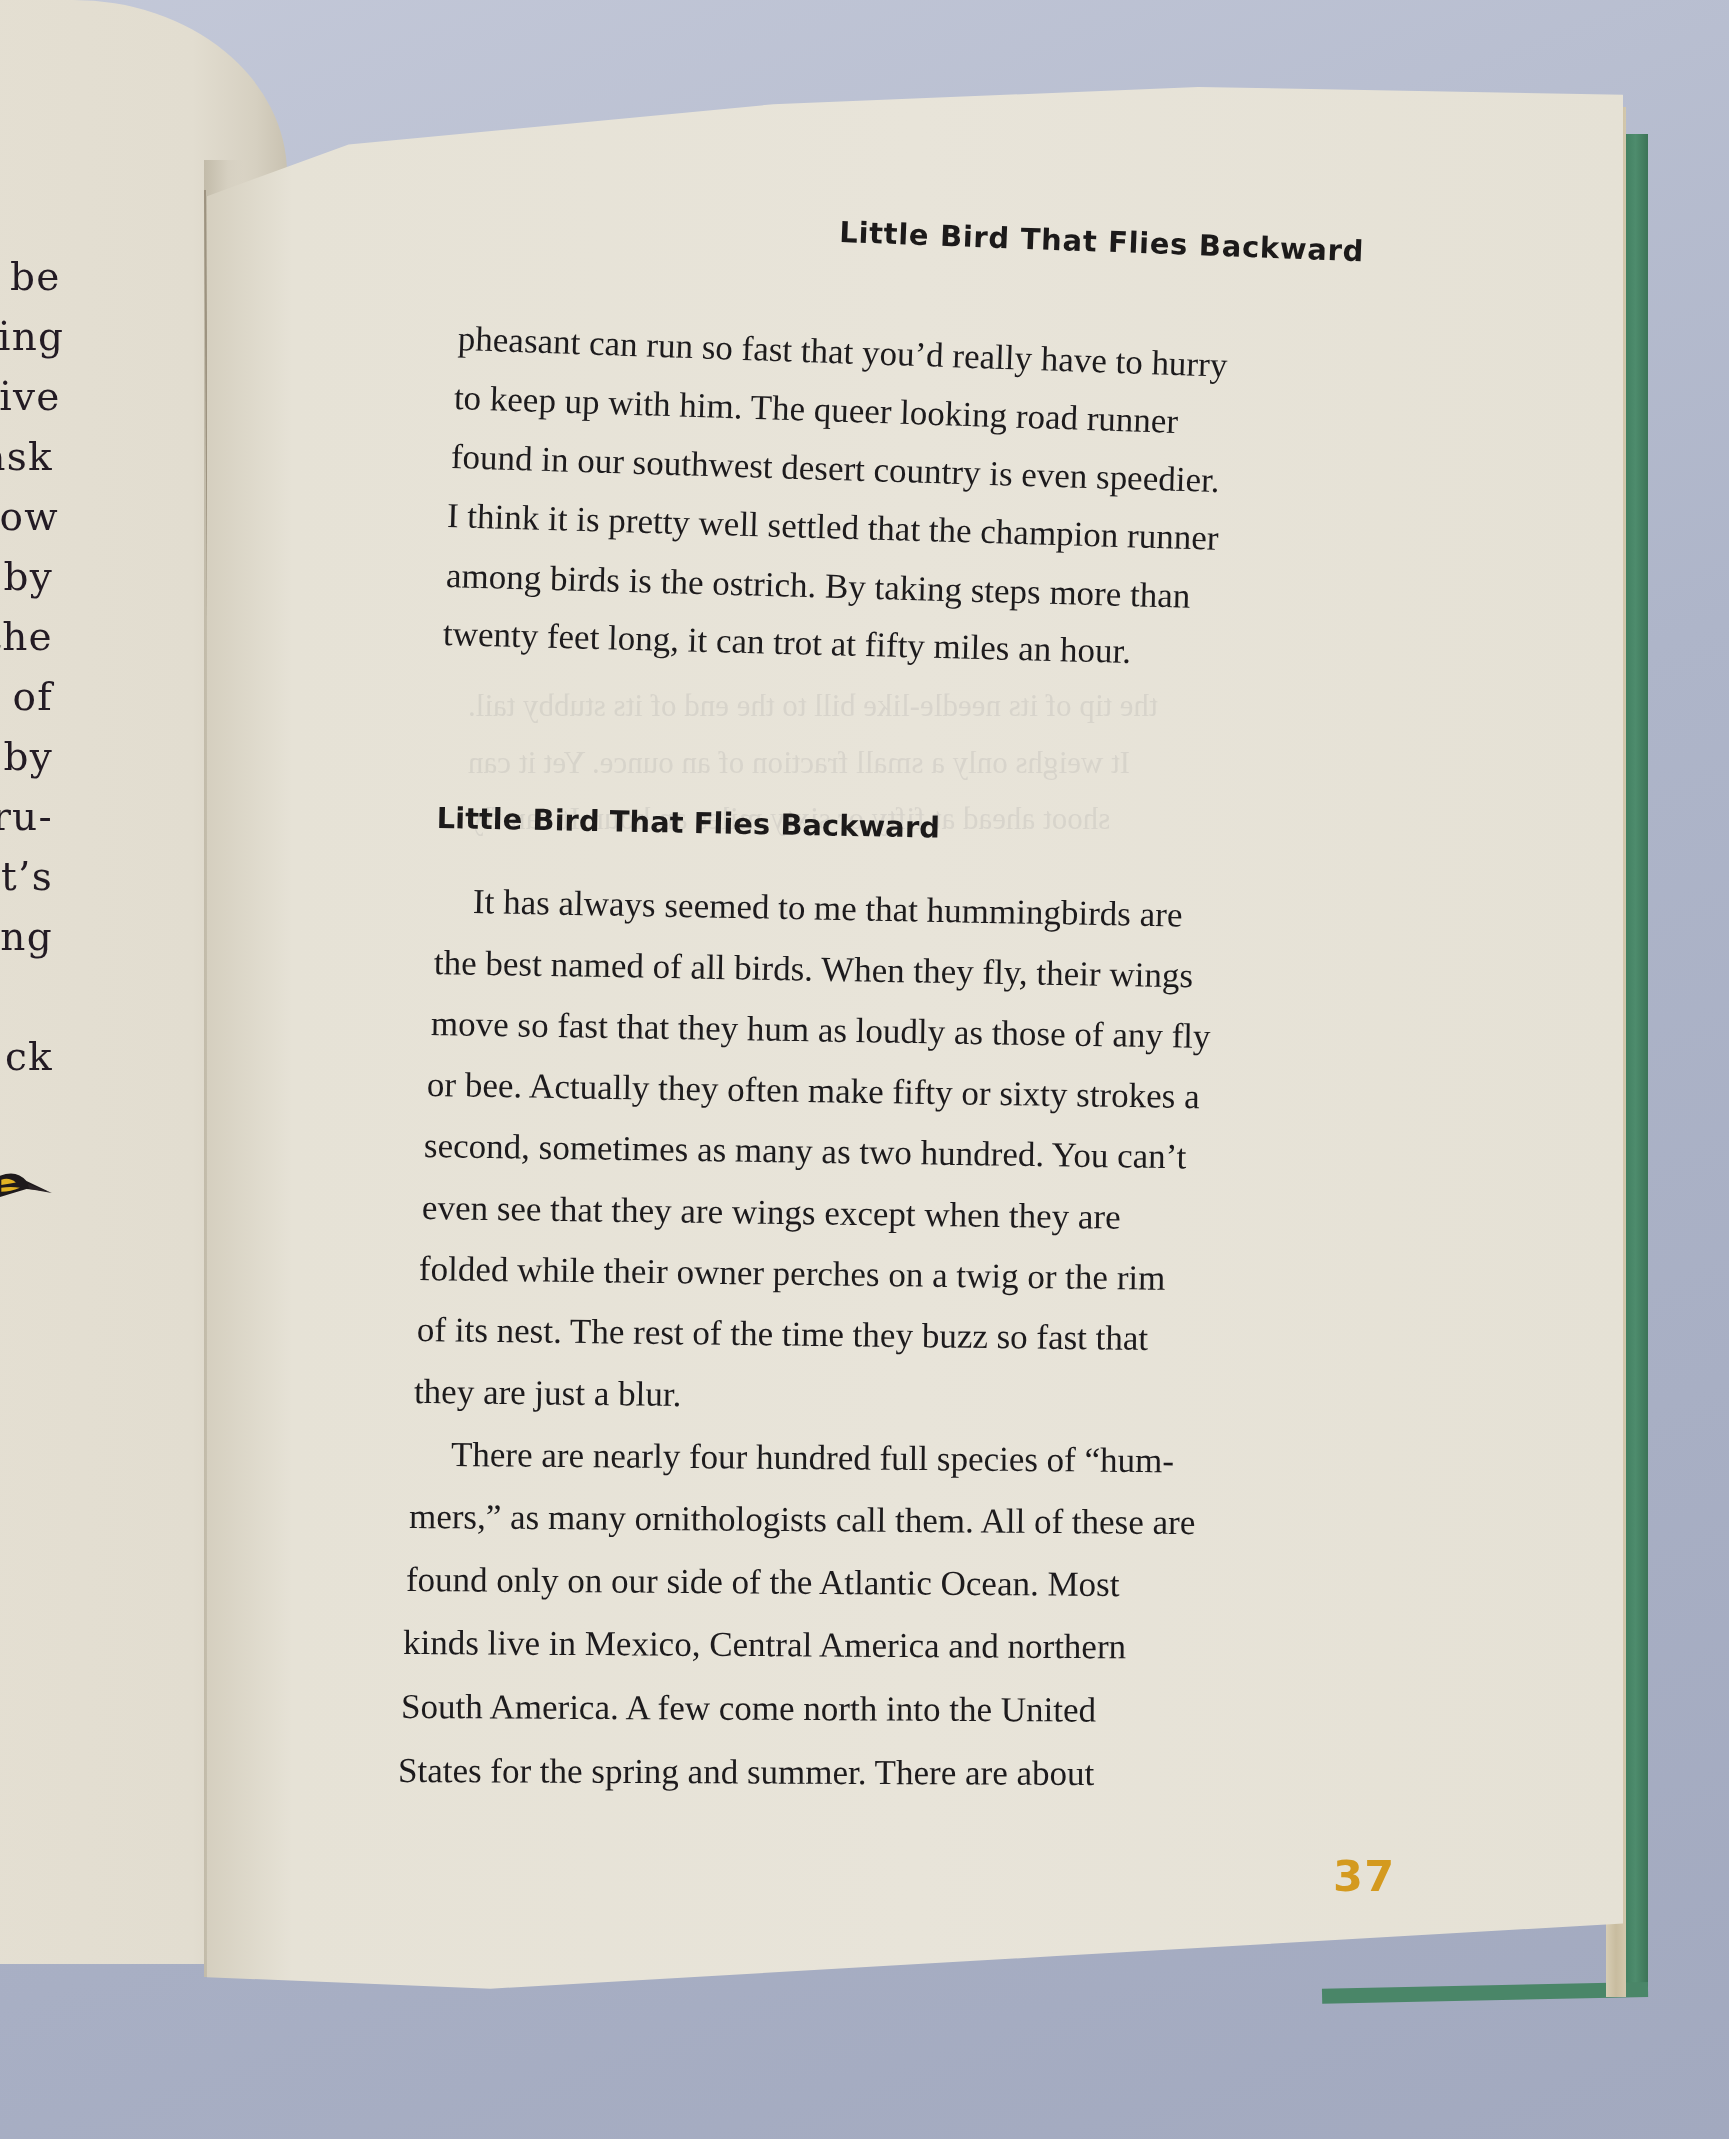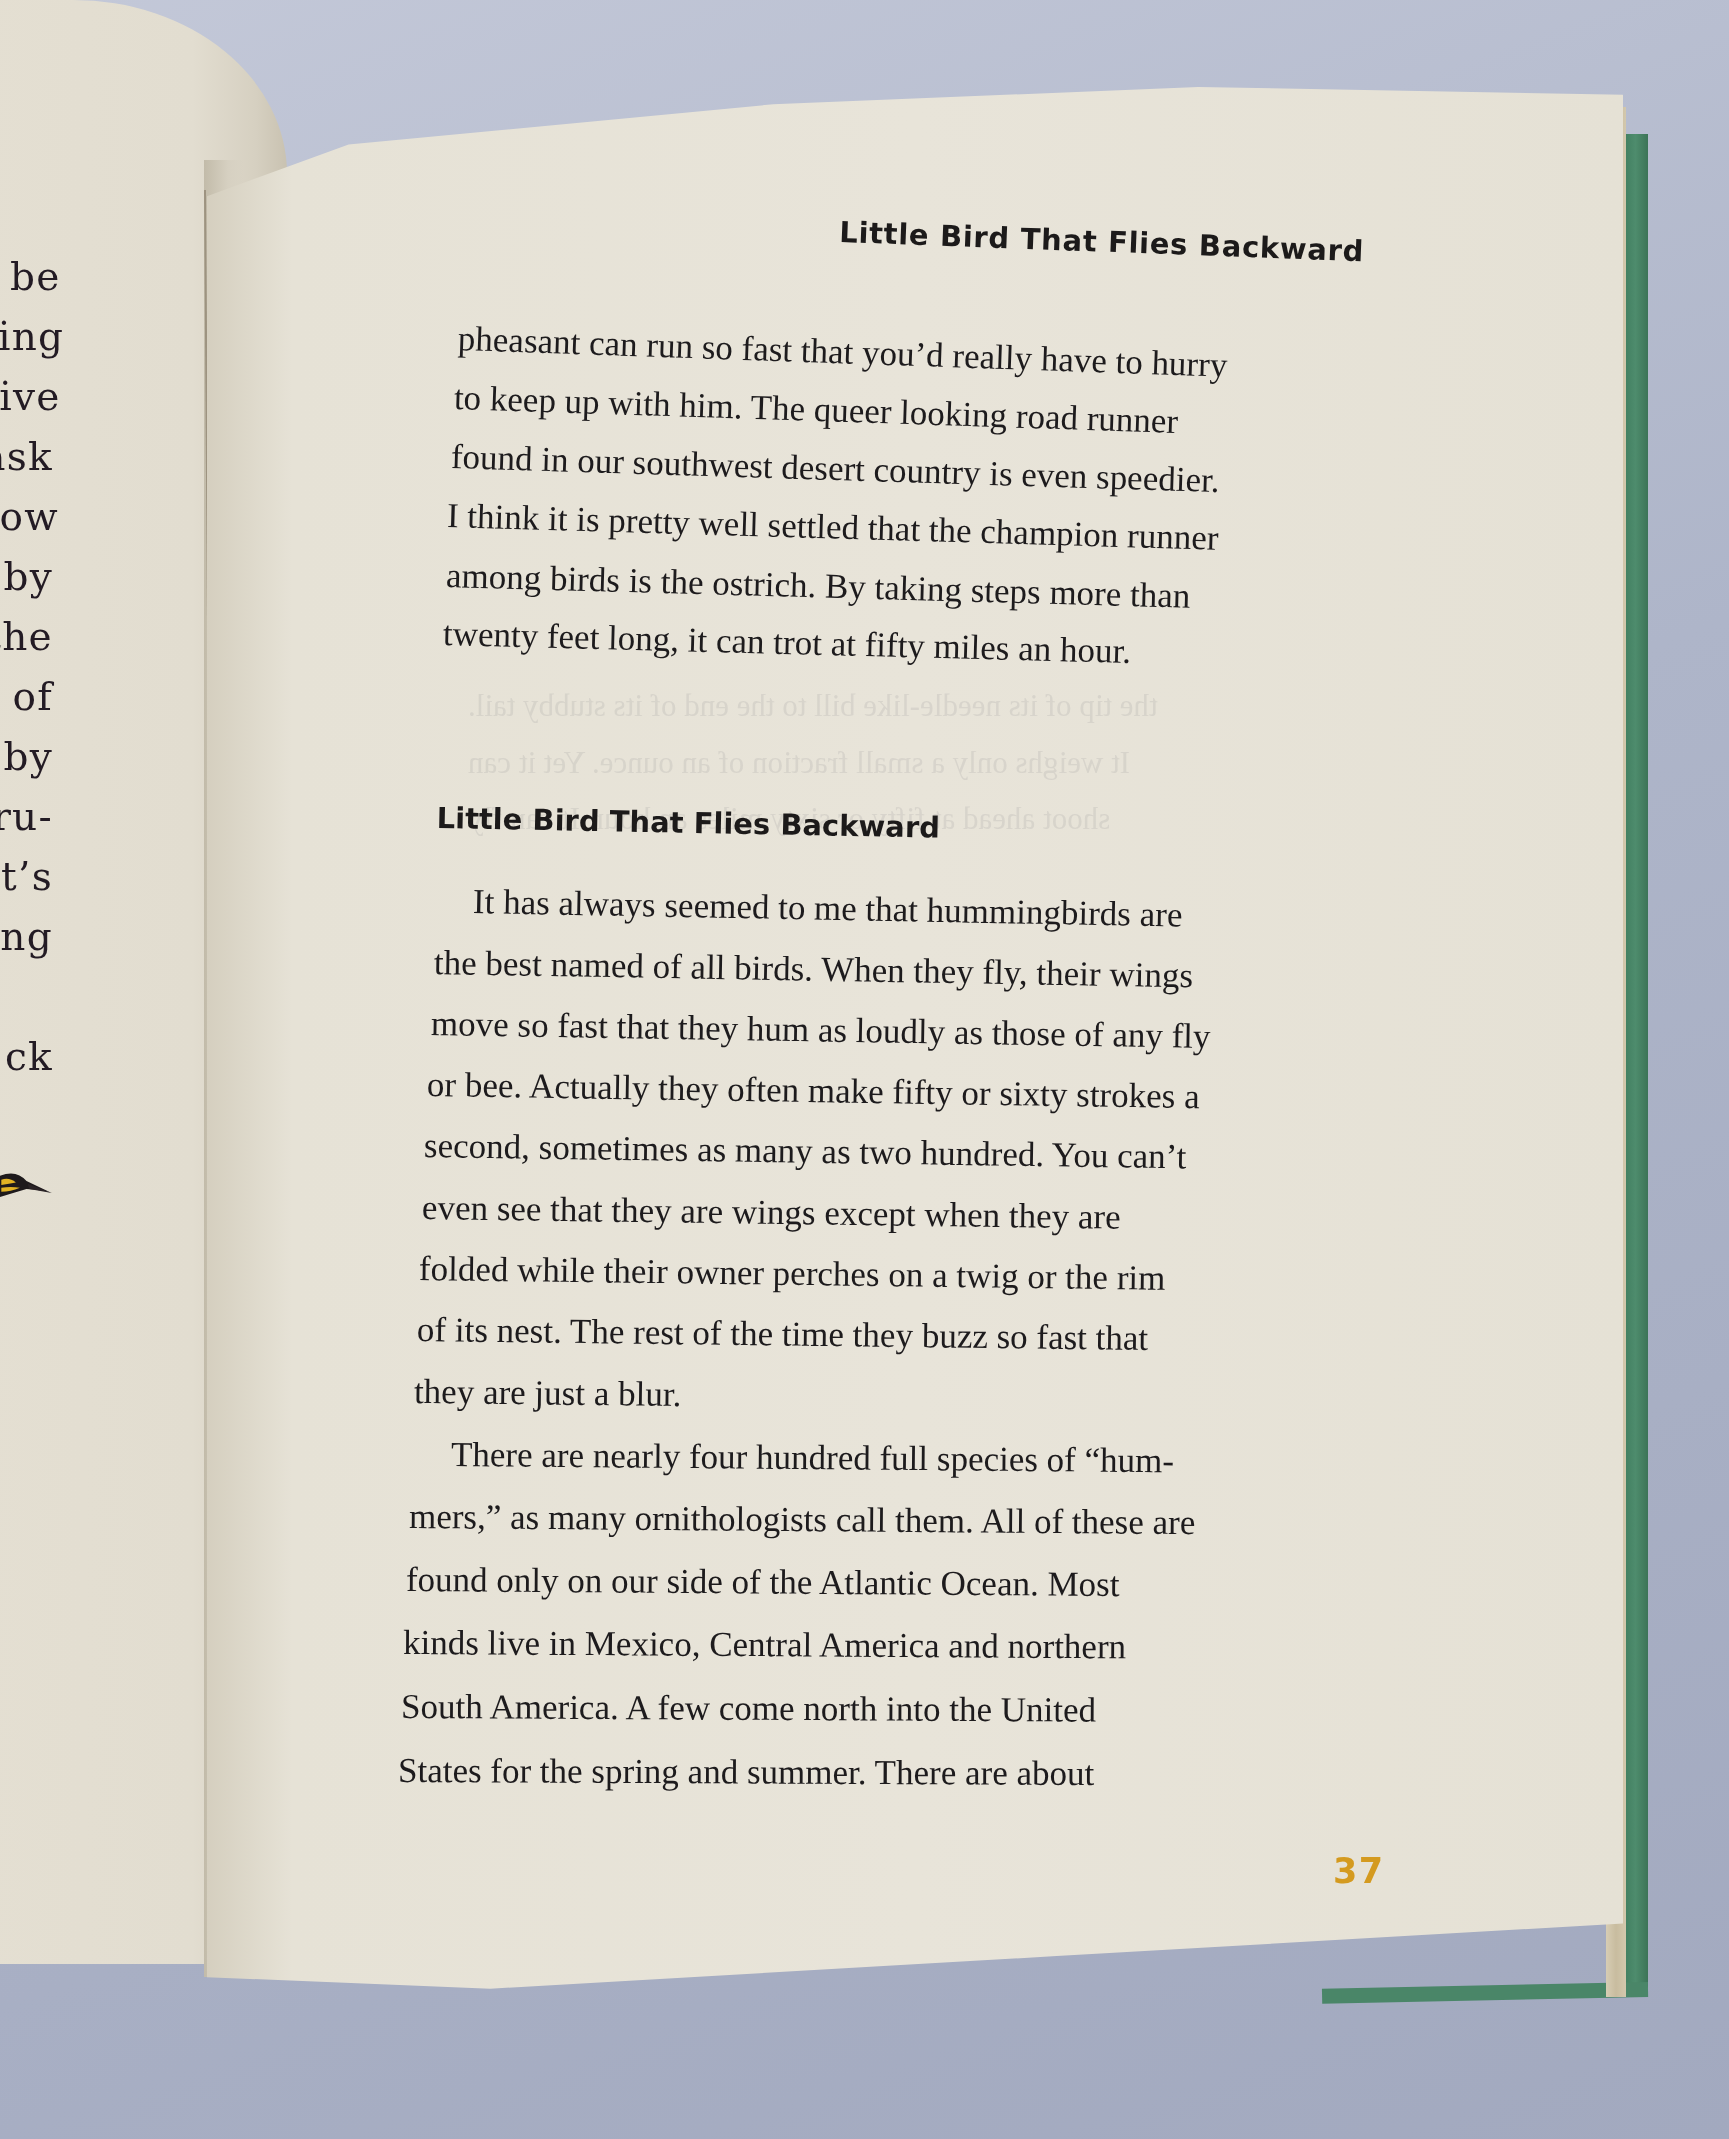--- a/index.html
+++ b/index.html
@@ -62,21 +62,21 @@
     }
     .line { position: absolute; transform-origin: left center; }
     .section-heading {
       position: absolute; left: 437px; top: 801px;
       font-family: "DejaVu Sans", sans-serif; font-weight: bold; font-size: 29px;
       color: #1c1a1a; transform: rotate(1.1deg); transform-origin: left top;
       white-space: nowrap;
     }
     .page-number {
       position: absolute; left: 1333px; top: 1851px;
-      font-family: "DejaVu Sans", sans-serif; font-weight: bold; font-size: 35px;
+      font-family: "DejaVu Sans", sans-serif; font-weight: bold; font-size: 43px;
       color: #d49a1f; letter-spacing: 1.3px;
     }
     .ghost-right {
       position: absolute; font-family: "Liberation Serif", serif; font-size: 31px;
       color: rgba(120,120,125,0.14); white-space: nowrap; transform: scaleX(-1);
     }
   </style>
 </head>
 <body>
 

